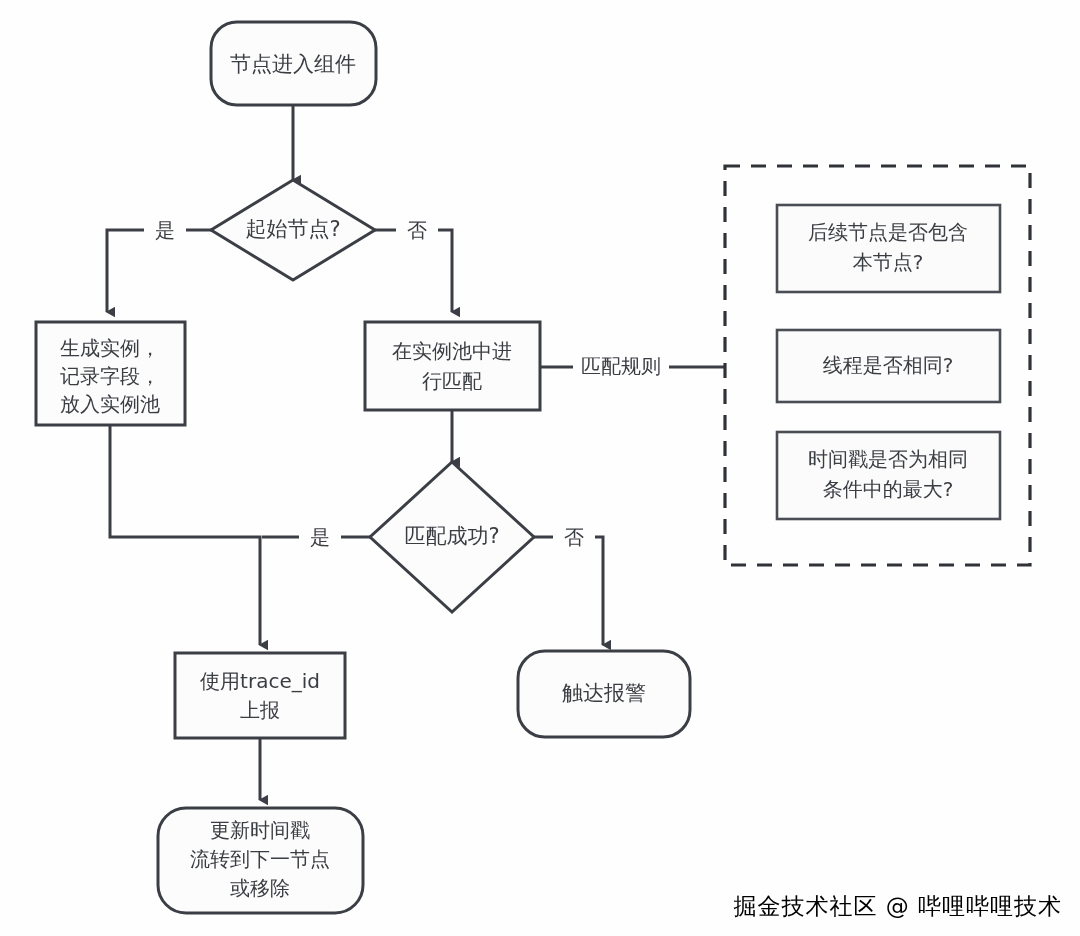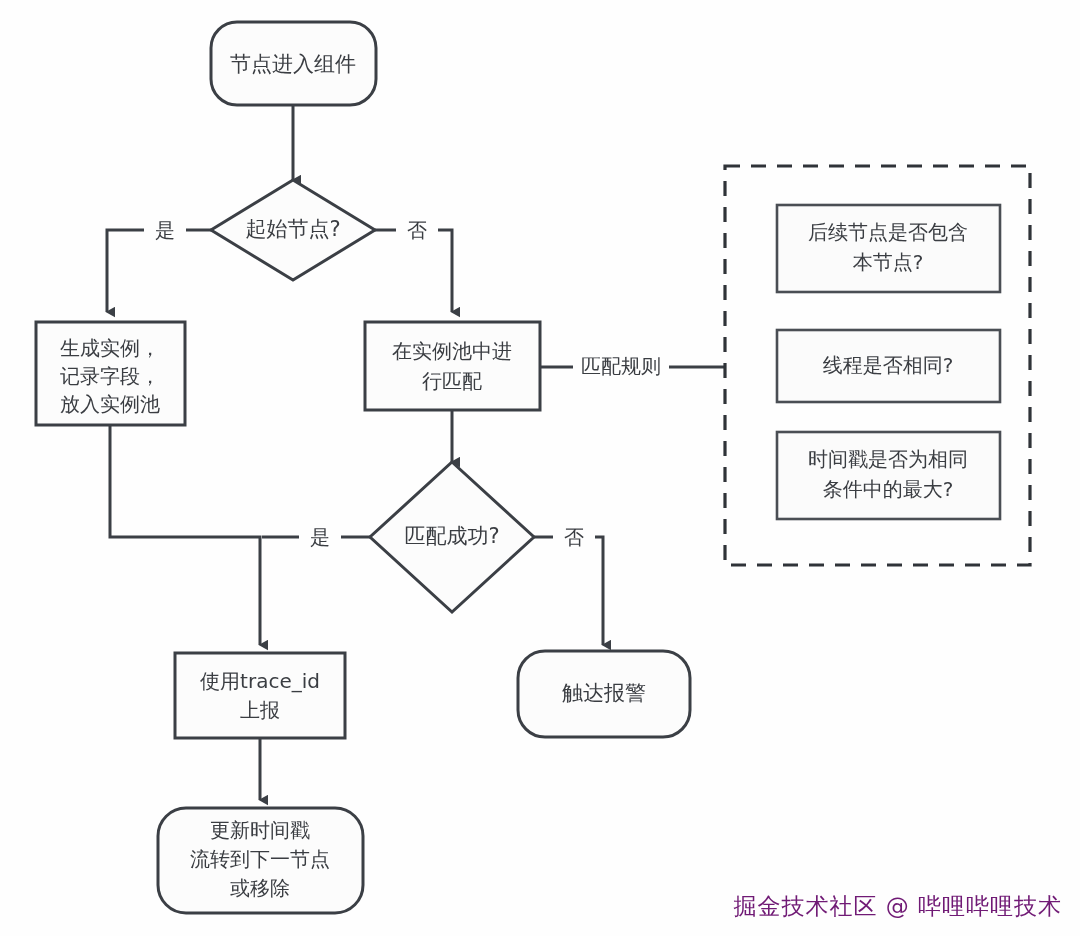--- a/index.html
+++ b/index.html
@@ -65,21 +65,21 @@
     font-size: 20px;
     text-anchor: middle;
     dominant-baseline: middle;
   }
   .watermark-text {
     position: absolute;
     right: 18px;
     bottom: 14px;
     font-family: "DejaVu Sans", "Liberation Sans", sans-serif;
     font-size: 23px;
-    color: #701a75;
+    color: #000000;
     letter-spacing: 1px;
     white-space: nowrap;
     user-select: none;
   }
 </style>
 </head>
 <body>
 
 <div id="flow-root">
 

